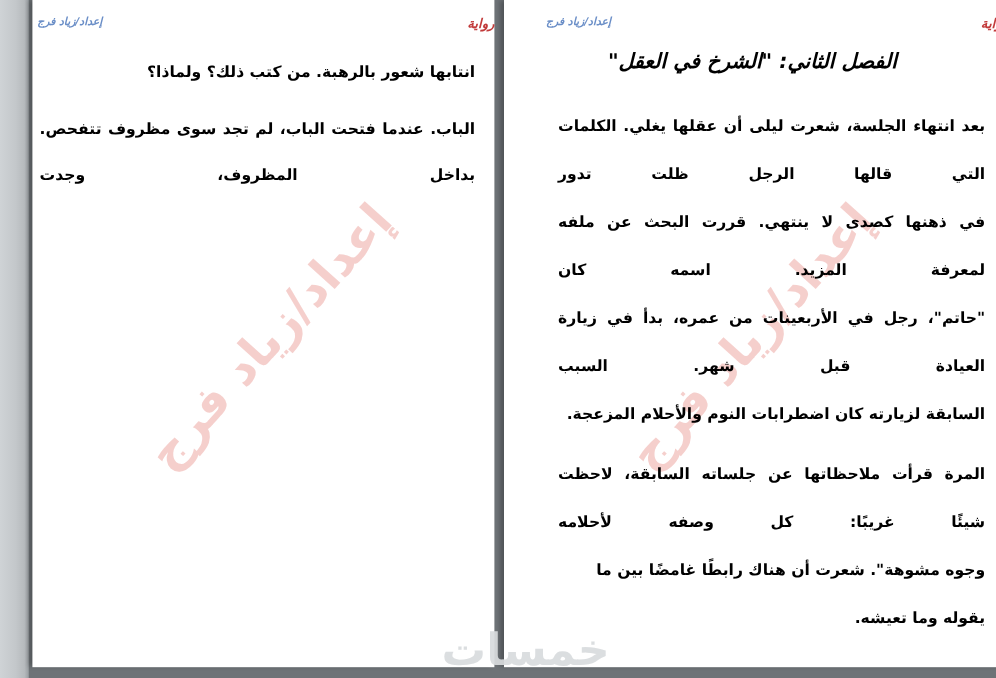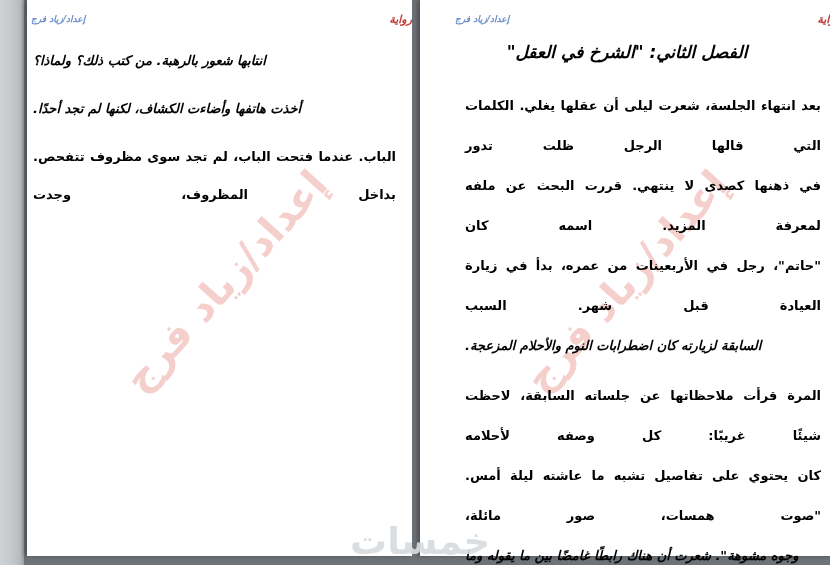--- a/index.html
+++ b/index.html
@@ -39,54 +39,53 @@
 
   .chapter-title{
     text-align:center;font-size:17px;font-weight:bold;font-style:italic;
     line-height:24px;margin-bottom:22px;color:#000;
   }
   .para{margin:0 0 10px 0;}
   .line{white-space:normal;}
   .page.left  .line{line-height:38px;}
   .page.right .line{line-height:40px;margin-left:32px;}
   .j{text-align:justify;text-align-last:justify;}
-  .r{text-align:left;font-style:italic;}
+  .r{text-align:right;}
 
   .wm-diag{
     position:absolute;z-index:0;white-space:nowrap;direction:rtl;
     font-size:40px;font-weight:bold;color:#eda9a4;opacity:0.55;
     transform:rotate(-48deg);transform-origin:center center;
     letter-spacing:2px;
   }
   .page.left  .wm-diag{left:58px;top:258px;}
   .page.right .wm-diag{left:66px;top:258px;}
 
   .wm-site{
-    position:absolute;left:350px;top:520px;z-index:10;
+    position:absolute;left:368px;top:520px;z-index:10;
     direction:rtl;font-size:37px;font-weight:bold;letter-spacing:2px;
     color:#d9dcde;opacity:0.92;white-space:nowrap;
   }
 </style>
 </head>
 <body>
 
 <div class="canvas-strip"></div>
 
 <div class="page left">
   <div class="wm-diag">إعداد/زياد فرج</div>
   <div class="header">
     <div class="center-label">رواية</div>
     <div class="side-label">إعداد/زياد فرج</div>
   </div>
   <div class="content">
     <div class="para">
       <div class="line r">انتابها شعور بالرهبة. من كتب ذلك؟ ولماذا؟</div>
     </div>
     <div class="para">
-      <div class="line r">أخذت هاتفها وأضاءت الكشاف، لكنها لم تجد أحدًا.</div>
     </div>
     <div class="para">
       <div class="line j">الباب. عندما فتحت الباب، لم تجد سوى مظروف تتفحص. بداخل المظروف، وجدت</div>
     </div>
   </div>
 </div>
 
 <div class="page right">
   <div class="wm-diag">إعداد/زياد فرج</div>
   <div class="header">
@@ -96,20 +95,19 @@
   <div class="content">
     <div class="chapter-title">الفصل الثاني: "الشرخ في العقل"</div>
     <div class="para">
       <div class="line j">بعد انتهاء الجلسة، شعرت ليلى أن عقلها يغلي. الكلمات التي قالها الرجل ظلت تدور</div>
       <div class="line j">في ذهنها كصدى لا ينتهي. قررت البحث عن ملفه لمعرفة المزيد. اسمه كان</div>
       <div class="line j">"حاتم"، رجل في الأربعينات من عمره، بدأ في زيارة العيادة قبل شهر. السبب</div>
       <div class="line r">السابقة لزيارته كان اضطرابات النوم والأحلام المزعجة.</div>
     </div>
     <div class="para">
       <div class="line j">المرة قرأت ملاحظاتها عن جلساته السابقة، لاحظت شيئًا غريبًا: كل وصفه لأحلامه</div>
-      <div class="line j">كان يحتوي على تفاصيل تشبه ما عاشته ليلة أمس. "صوت همسات، صور مائلة،</div>
       <div class="line r">وجوه مشوهة". شعرت أن هناك رابطًا غامضًا بين ما يقوله وما تعيشه.</div>
     </div>
 
   </div>
 </div>
 
 <div class="wm-site">خمسات</div>
 
 </body></html>

